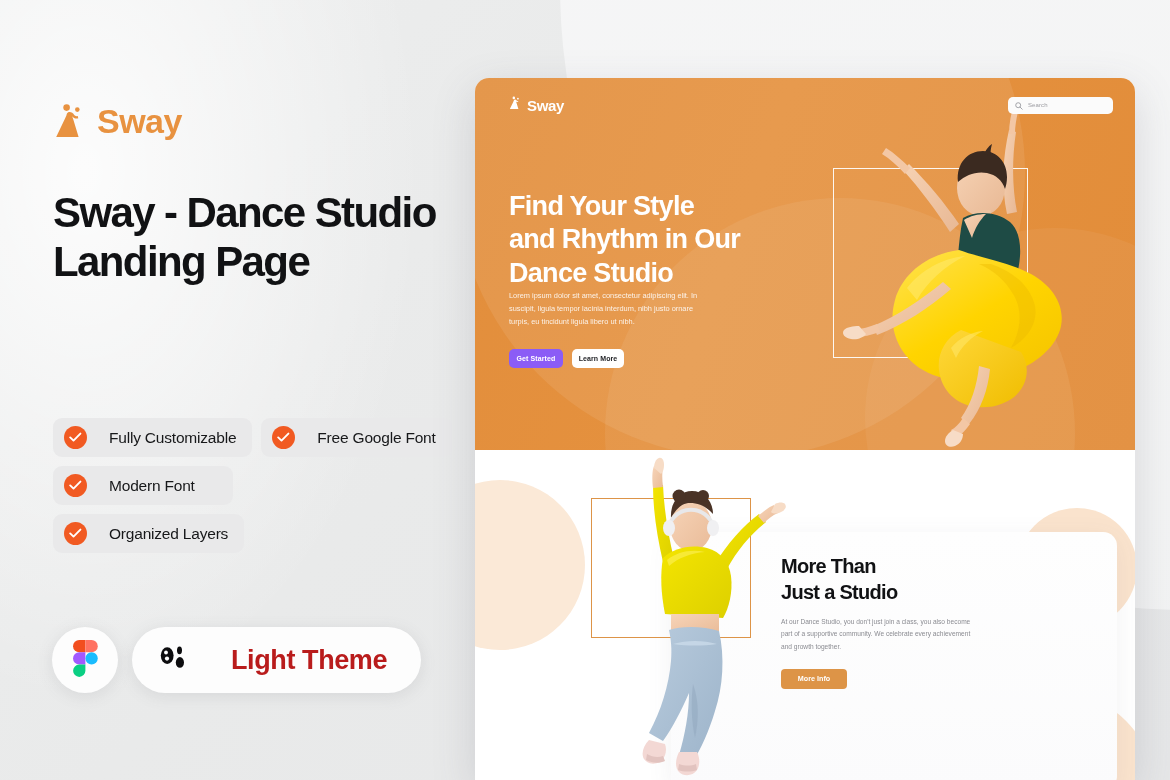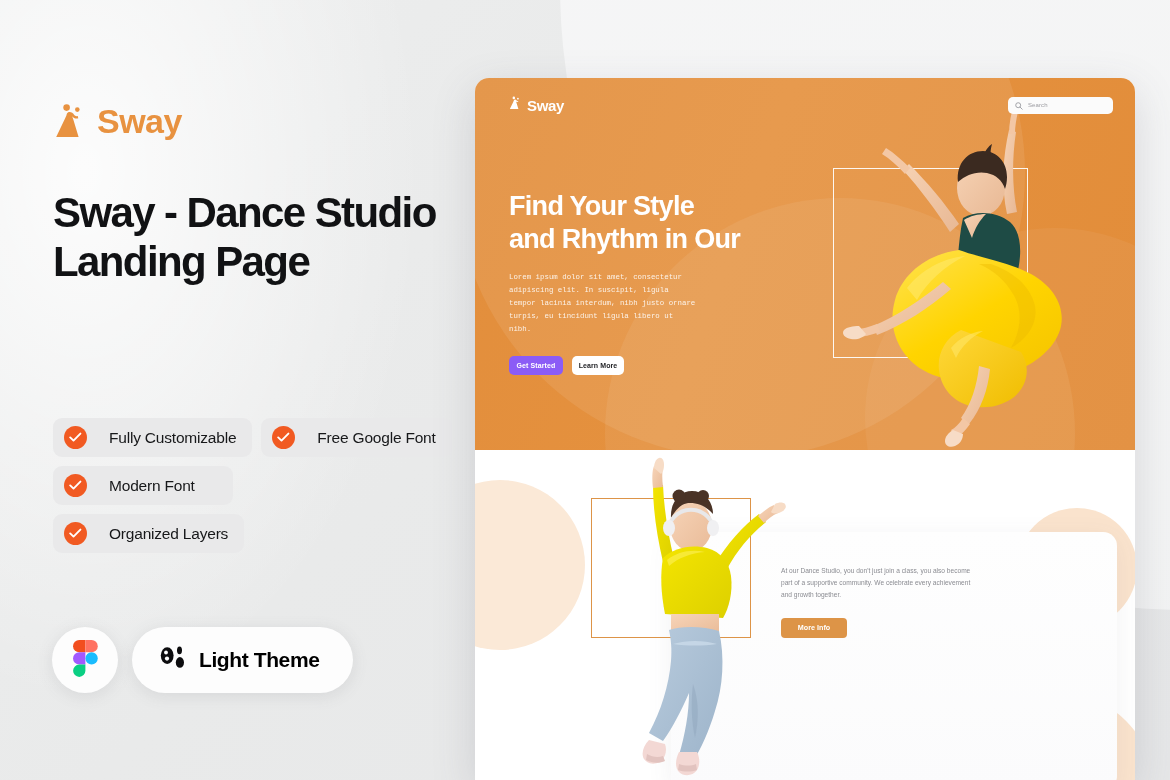--- a/index.html
+++ b/index.html
@@ -59,21 +59,21 @@
   .figma-badge {
     width:66px; height:66px; border-radius:50%;
     background:#fdfdfd; box-shadow:0 3px 16px rgba(90,90,100,.13);
     display:flex; align-items:center; justify-content:center;
   }
   .theme-pill {
     height:66px; border-radius:33px; background:#fdfdfd;
     box-shadow:0 3px 16px rgba(90,90,100,.13);
     display:flex; align-items:center; gap:13px; padding:0 34px 0 28px;
   }
-  .theme-label { font-size:21px; font-weight:700; color:#000000; letter-spacing:-.4px; }
+  .theme-label { font-size:27px; font-weight:700; color:#b91c1c; letter-spacing:-.4px;margin-left:32px; }
 
   
   #mock {
     position:absolute; left:475px; top:78px; width:660px; height:702px;
     border-radius:14px 14px 0 0; overflow:hidden; z-index:6;
     box-shadow:0 14px 44px rgba(80,80,95,.18);
     background:#fff;
   }
 
   
@@ -92,21 +92,21 @@
   .nav-brand svg { width:13px; height:14px; }
   .nav-brand-text { color:#fff; font-size:15px; font-weight:700; letter-spacing:-.3px; }
   .nav-links { display:flex; align-items:center; gap:34px; }
   .nav-link { color:rgba(255,255,255,.9); font-size:9.5px; letter-spacing:.1px; }
   .nav-search { margin-left:auto; width:105px; height:17px; background:#fbfbfb;
                 border-radius:5px; display:flex; align-items:center; gap:5px; padding:0 7px; }
   .nav-search .ph { font-size:6px; color:#9b9ba0; letter-spacing:.1px; }
 
   .hero-copy { position:absolute; left:34px; top:112px; width:310px; z-index:4; }
   .hero-h1 { color:#fff; font-size:27px; line-height:1.24; font-weight:700; letter-spacing:-.7px; }
-  .hero-p { margin-top:14px; color:rgba(255,255,255,.87); font-size:7.4px; line-height:1.75; width:190px;font-family:Liberation Mono, monospace; }
+  .hero-p { color:rgba(255,255,255,.87); font-size:7.4px; line-height:1.75; width:190px; }
   .hero-btns { margin-top:20px; display:flex; gap:9px; }
   .btn { border:0; border-radius:5px; font-size:7px; font-weight:700; letter-spacing:.1px;
          height:19px; display:flex; align-items:center; justify-content:center; cursor:pointer; }
   .btn-primary { background:#8b5cf6; color:#fff; width:54px; }
   .btn-ghost { background:#fff; color:#232428; width:52px; }
 
   .hero-photo { position:absolute; right:-6px; bottom:0; width:330px; height:372px; z-index:3; }
   .hero-frame { position:absolute; left:358px; top:90px; width:195px; height:190px;
                 border:1.4px solid rgba(255,255,255,.92); z-index:2; }
 
@@ -299,20 +299,21 @@
 
       <path d="M168 288 C166 308 160 326 150 340 l8 6 c12-15 19-34 21-55z" fill="url(#skin)"></path>
       <path d="M152 340 c-4 6-8 10-12 12 l4 8 c6-3 11-8 15-14z" fill="#f3c7a5"></path>
       <path d="M142 352 c-5 3-8 7-8 11 0 5 5 7 10 5 5-2 8-7 8-12z" fill="#f7dcc6"></path>
     </svg>
 
     <div class="hero-copy">
       <div class="hero-h1">
         <div>Find Your Style</div>
         <div>and Rhythm in Our</div>
+        <div>Dance Studio</div>
       </div>
       <p class="hero-p">Lorem ipsum dolor sit amet, consectetur adipiscing elit. In suscipit, ligula tempor lacinia interdum, nibh justo ornare turpis, eu tincidunt ligula libero ut nibh.</p>
       <div class="hero-btns">
         <button class="btn btn-primary">Get Started</button>
         <button class="btn btn-ghost">Learn More</button>
       </div>
     </div>
   </section>
 
   <section class="lower">
@@ -364,17 +365,21 @@
       <path d="M76 210 c14-4 30-4 44 0 -14 2-30 2-44 0z" fill="#cedeec" opacity=".7"></path>
       <path d="M96 250 c6 16 6 36 2 54 -4-18-4-38-2-54z" fill="#8ea5bb" opacity=".45"></path>
 
       <path d="M82 318 c-4 8-4 16 0 20 5 5 14 4 18-2 3-5 3-12 0-18z" fill="#f3d8d4"></path>
       <path d="M52 306 c-6 6-8 14-5 19 4 6 13 6 18 1 4-4 5-11 3-16z" fill="#f3d8d4"></path>
       <path d="M82 330 c6 2 12 2 17 0 l1 6 c-6 2-13 2-19 0z" fill="#e2c3bf"></path>
       <path d="M50 320 c5 3 11 4 16 2 l2 5 c-6 3-13 2-19-1z" fill="#e2c3bf"></path>
     </svg>
 
     <div class="lo-copy">
+      <div class="lo-h2">
+        <div>More Than</div>
+        <div>Just a Studio</div>
+      </div>
       <p class="lo-p">At our Dance Studio, you don't just join a class, you also become part of a supportive community. We celebrate every achievement and growth together.</p>
       <button class="btn-info">More Info</button>
     </div>
   </section>
 </div>
 
 </body></html>

